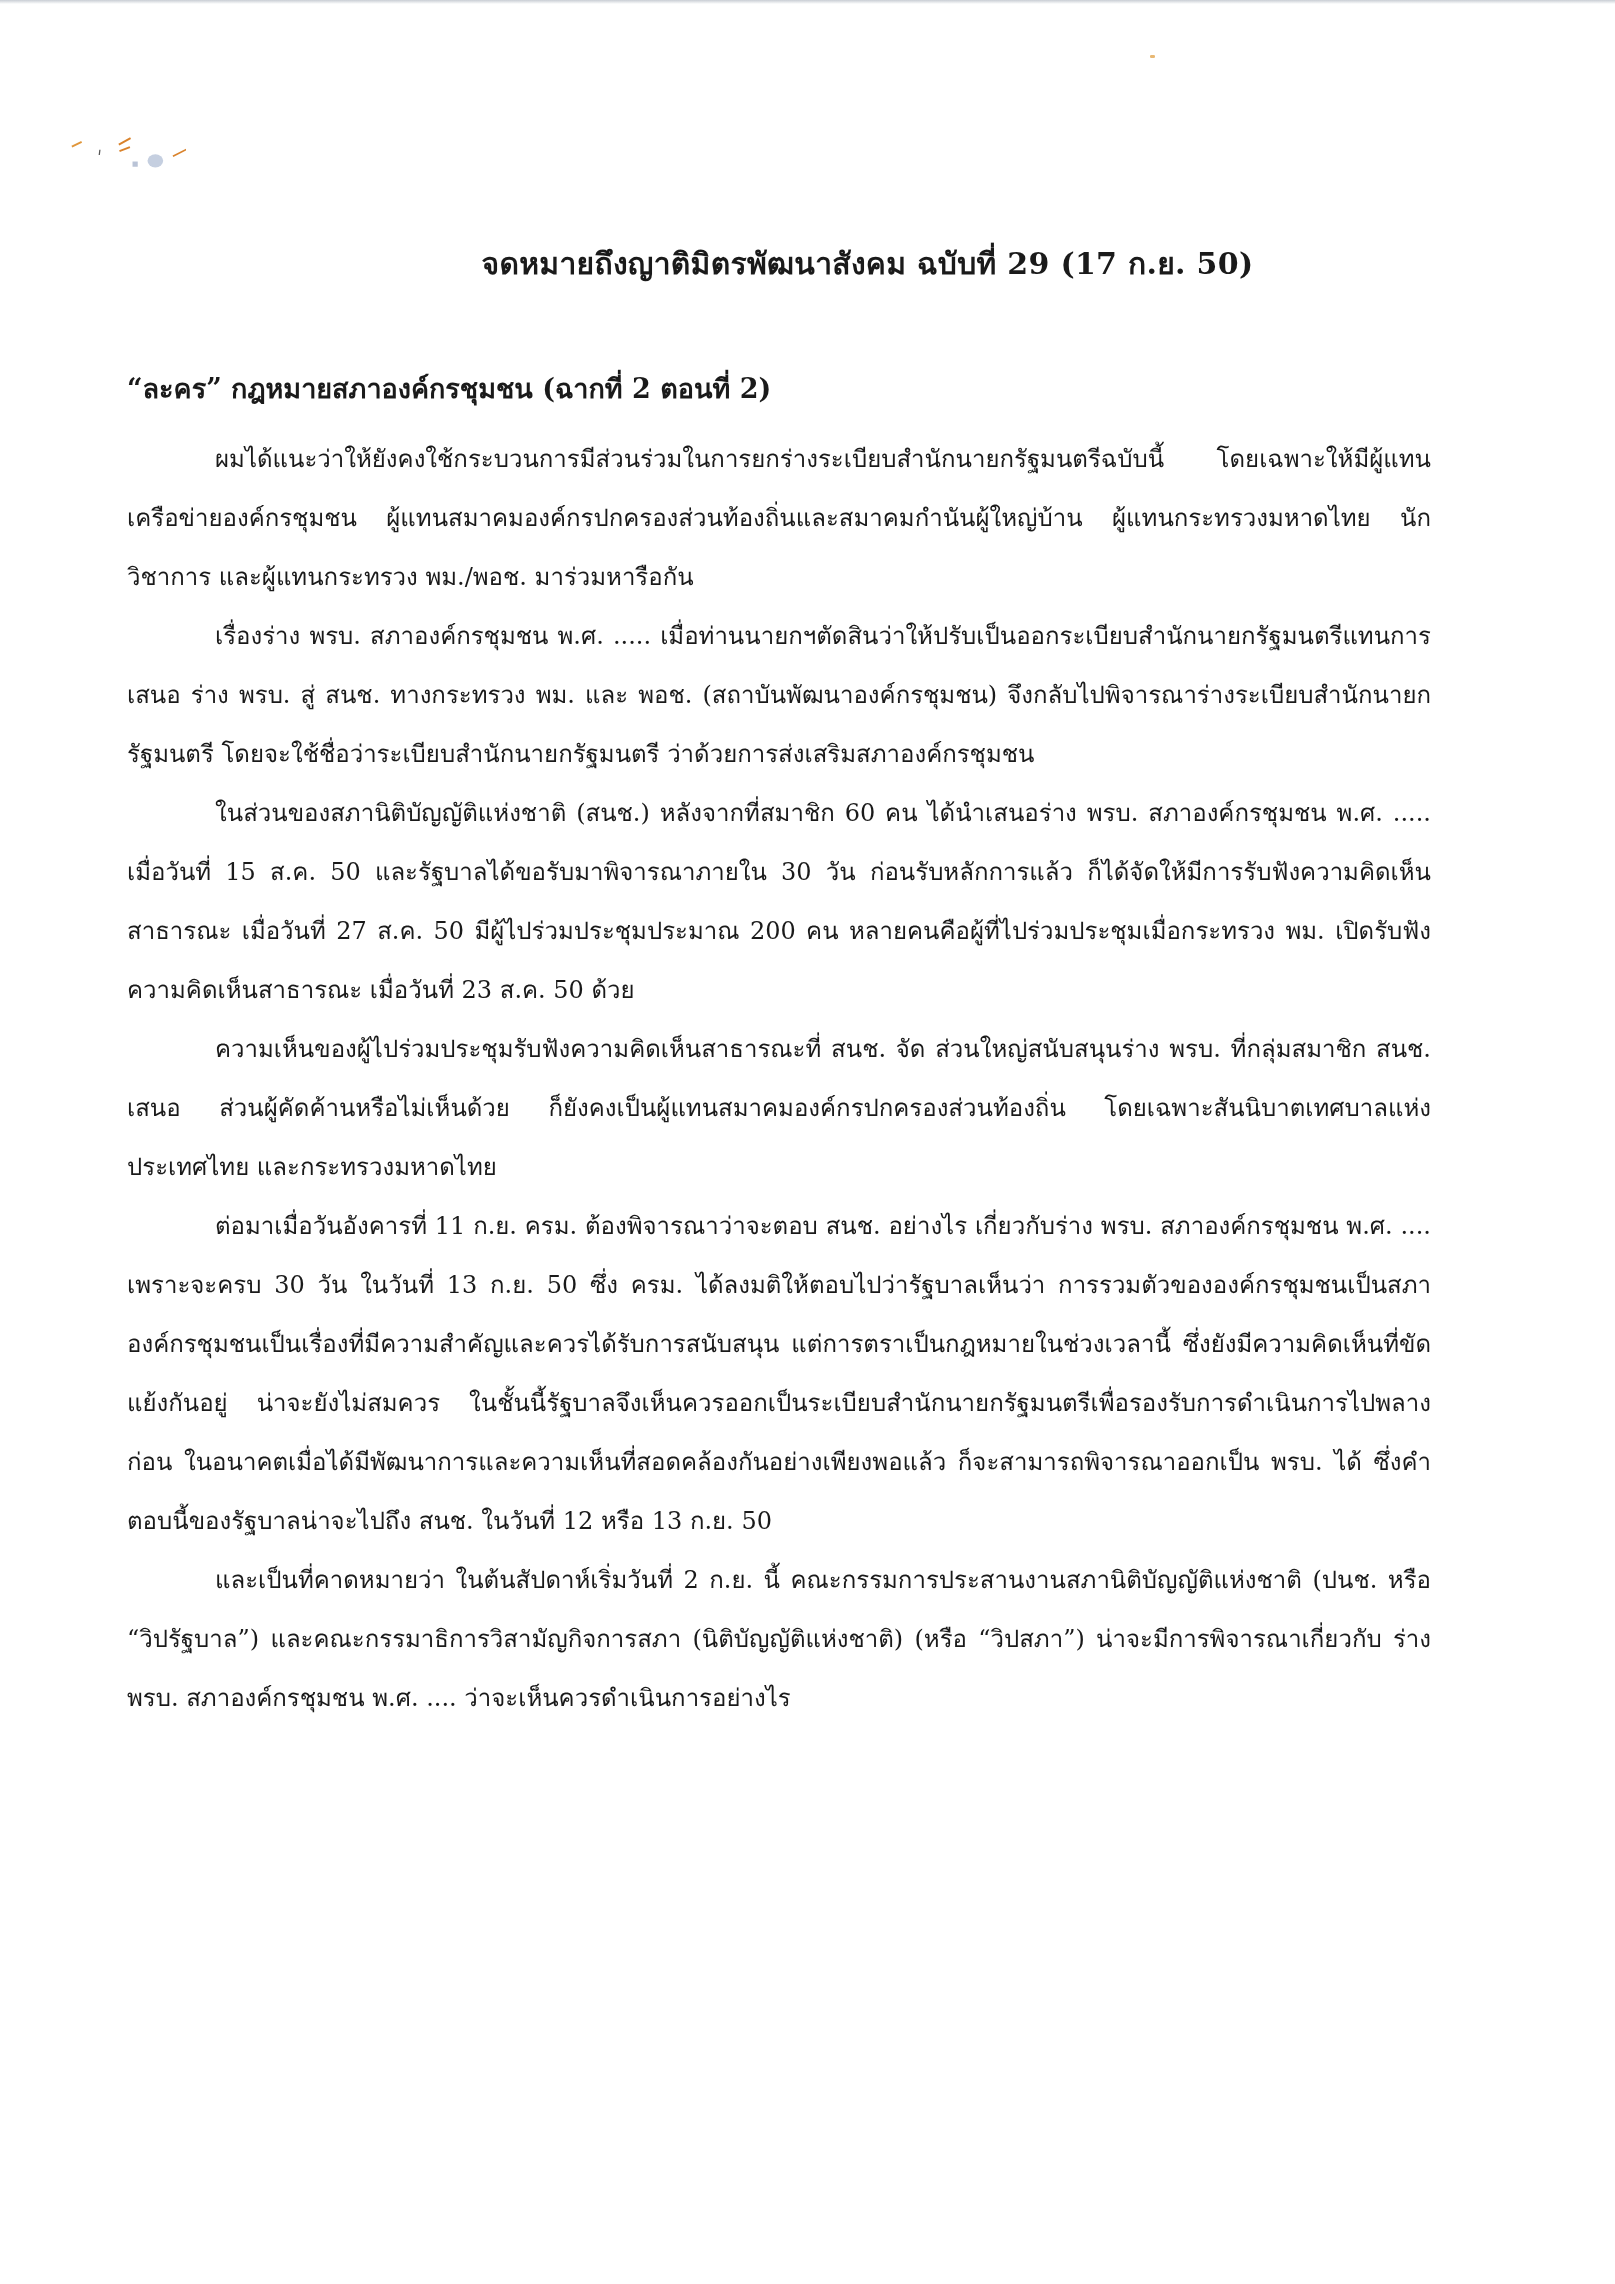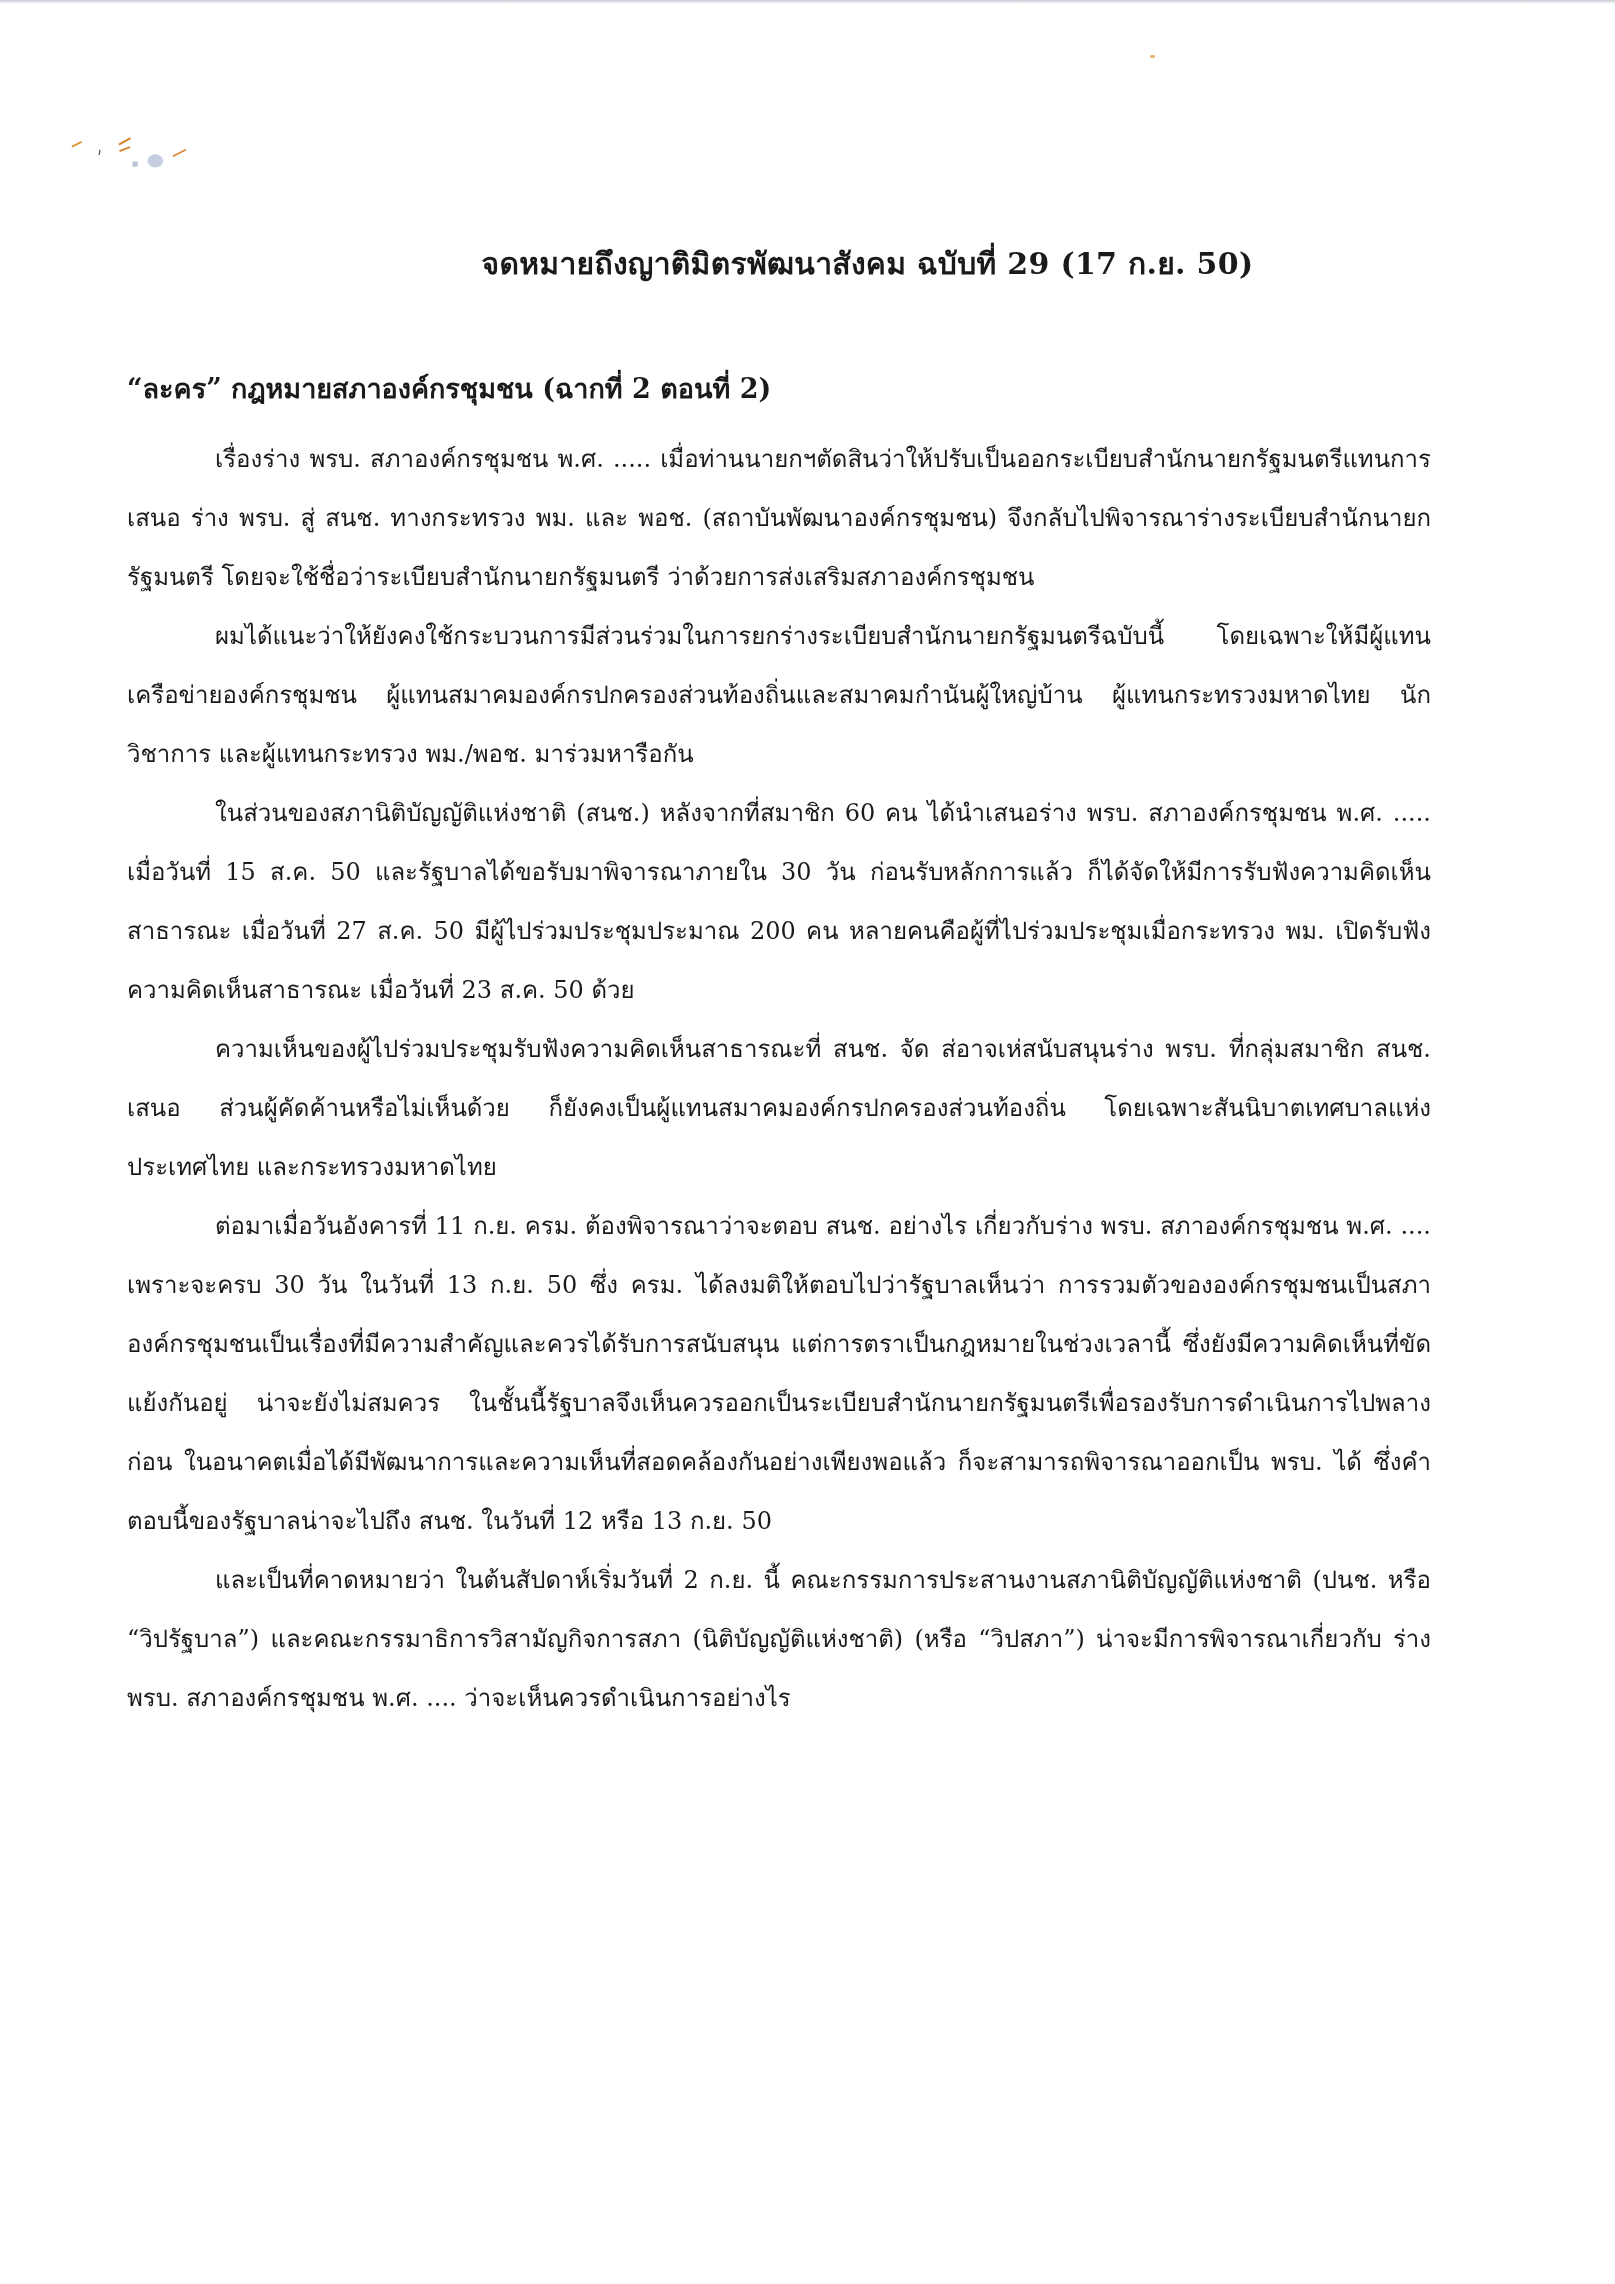--- a/index.html
+++ b/index.html
@@ -78,20 +78,20 @@
   <path d="M98 70 L97 78" stroke="#555" stroke-width="2"></path>
 </svg>
 
 <div class="speck"></div>
 
 <h1 class="doc-title">จดหมายถึงญาติมิตรพัฒนาสังคม ฉบับที่ 29 (17 ก.ย. 50)</h1>
 
 <h2 class="section-heading">“ละคร” กฎหมายสภาองค์กรชุมชน (ฉากที่ 2 ตอนที่ 2)</h2>
 
 <div class="body-text">
+  <p>ผมได้แนะว่าให้ยังคงใช้กระบวนการมีส่วนร่วมในการยกร่างระเบียบสำนักนายกรัฐมนตรีฉบับนี้ โดยเฉพาะให้มีผู้แทนเครือข่ายองค์กรชุมชน ผู้แทนสมาคมองค์กรปกครองส่วนท้องถิ่นและสมาคมกำนันผู้ใหญ่บ้าน ผู้แทนกระทรวงมหาดไทย นักวิชาการ และผู้แทนกระทรวง พม./พอช. มาร่วมหารือกัน</p>
   <p>เรื่องร่าง พรบ. สภาองค์กรชุมชน พ.ศ. ..... เมื่อท่านนายกฯตัดสินว่าให้ปรับเป็นออกระเบียบสำนักนายกรัฐมนตรีแทนการเสนอ ร่าง พรบ. สู่ สนช. ทางกระทรวง พม. และ พอช. (สถาบันพัฒนาองค์กรชุมชน) จึงกลับไปพิจารณาร่างระเบียบสำนักนายกรัฐมนตรี โดยจะใช้ชื่อว่าระเบียบสำนักนายกรัฐมนตรี ว่าด้วยการส่งเสริมสภาองค์กรชุมชน</p>
-  <p>ผมได้แนะว่าให้ยังคงใช้กระบวนการมีส่วนร่วมในการยกร่างระเบียบสำนักนายกรัฐมนตรีฉบับนี้ โดยเฉพาะให้มีผู้แทนเครือข่ายองค์กรชุมชน ผู้แทนสมาคมองค์กรปกครองส่วนท้องถิ่นและสมาคมกำนันผู้ใหญ่บ้าน ผู้แทนกระทรวงมหาดไทย นักวิชาการ และผู้แทนกระทรวง พม./พอช. มาร่วมหารือกัน</p>
   <p>ในส่วนของสภานิติบัญญัติแห่งชาติ (สนช.) หลังจากที่สมาชิก 60 คน ได้นำเสนอร่าง พรบ. สภาองค์กรชุมชน พ.ศ. ..... เมื่อวันที่ 15 ส.ค. 50 และรัฐบาลได้ขอรับมาพิจารณาภายใน 30 วัน ก่อนรับหลักการแล้ว ก็ได้จัดให้มีการรับฟังความคิดเห็นสาธารณะ เมื่อวันที่ 27 ส.ค. 50 มีผู้ไปร่วมประชุมประมาณ 200 คน หลายคนคือผู้ที่ไปร่วมประชุมเมื่อกระทรวง พม. เปิดรับฟังความคิดเห็นสาธารณะ เมื่อวันที่ 23 ส.ค. 50 ด้วย</p>
-  <p>ความเห็นของผู้ไปร่วมประชุมรับฟังความคิดเห็นสาธารณะที่ สนช. จัด ส่อาจเห่สนับสนุนร่าง พรบ. ที่กลุ่มสมาชิก สนช. เสนอ ส่วนผู้คัดค้านหรือไม่เห็นด้วย ก็ยังคงเป็นผู้แทนสมาคมองค์กรปกครองส่วนท้องถิ่น โดยเฉพาะสันนิบาตเทศบาลแห่งประเทศไทย และกระทรวงมหาดไทย</p>
+  <p>ความเห็นของผู้ไปร่วมประชุมรับฟังความคิดเห็นสาธารณะที่ สนช. จัด ส่วนใหญ่สนับสนุนร่าง พรบ. ที่กลุ่มสมาชิก สนช. เสนอ ส่วนผู้คัดค้านหรือไม่เห็นด้วย ก็ยังคงเป็นผู้แทนสมาคมองค์กรปกครองส่วนท้องถิ่น โดยเฉพาะสันนิบาตเทศบาลแห่งประเทศไทย และกระทรวงมหาดไทย</p>
   <p>ต่อมาเมื่อวันอังคารที่ 11 ก.ย. ครม. ต้องพิจารณาว่าจะตอบ สนช. อย่างไร เกี่ยวกับร่าง พรบ. สภาองค์กรชุมชน พ.ศ. .... เพราะจะครบ 30 วัน ในวันที่ 13 ก.ย. 50 ซึ่ง ครม. ได้ลงมติให้ตอบไปว่ารัฐบาลเห็นว่า การรวมตัวขององค์กรชุมชนเป็นสภาองค์กรชุมชนเป็นเรื่องที่มีความสำคัญและควรได้รับการสนับสนุน แต่การตราเป็นกฎหมายในช่วงเวลานี้ ซึ่งยังมีความคิดเห็นที่ขัดแย้งกันอยู่ น่าจะยังไม่สมควร ในชั้นนี้รัฐบาลจึงเห็นควรออกเป็นระเบียบสำนักนายกรัฐมนตรีเพื่อรองรับการดำเนินการไปพลางก่อน ในอนาคตเมื่อได้มีพัฒนาการและความเห็นที่สอดคล้องกันอย่างเพียงพอแล้ว ก็จะสามารถพิจารณาออกเป็น พรบ. ได้ ซึ่งคำตอบนี้ของรัฐบาลน่าจะไปถึง สนช. ในวันที่ 12 หรือ 13 ก.ย. 50</p>
   <p>และเป็นที่คาดหมายว่า ในต้นสัปดาห์เริ่มวันที่ 2 ก.ย. นี้ คณะกรรมการประสานงานสภานิติบัญญัติแห่งชาติ (ปนช. หรือ “วิปรัฐบาล”) และคณะกรรมาธิการวิสามัญกิจการสภา (นิติบัญญัติแห่งชาติ) (หรือ “วิปสภา”) น่าจะมีการพิจารณาเกี่ยวกับ ร่าง พรบ. สภาองค์กรชุมชน พ.ศ. .... ว่าจะเห็นควรดำเนินการอย่างไร</p>
 </div>
 
 
 </body></html>

